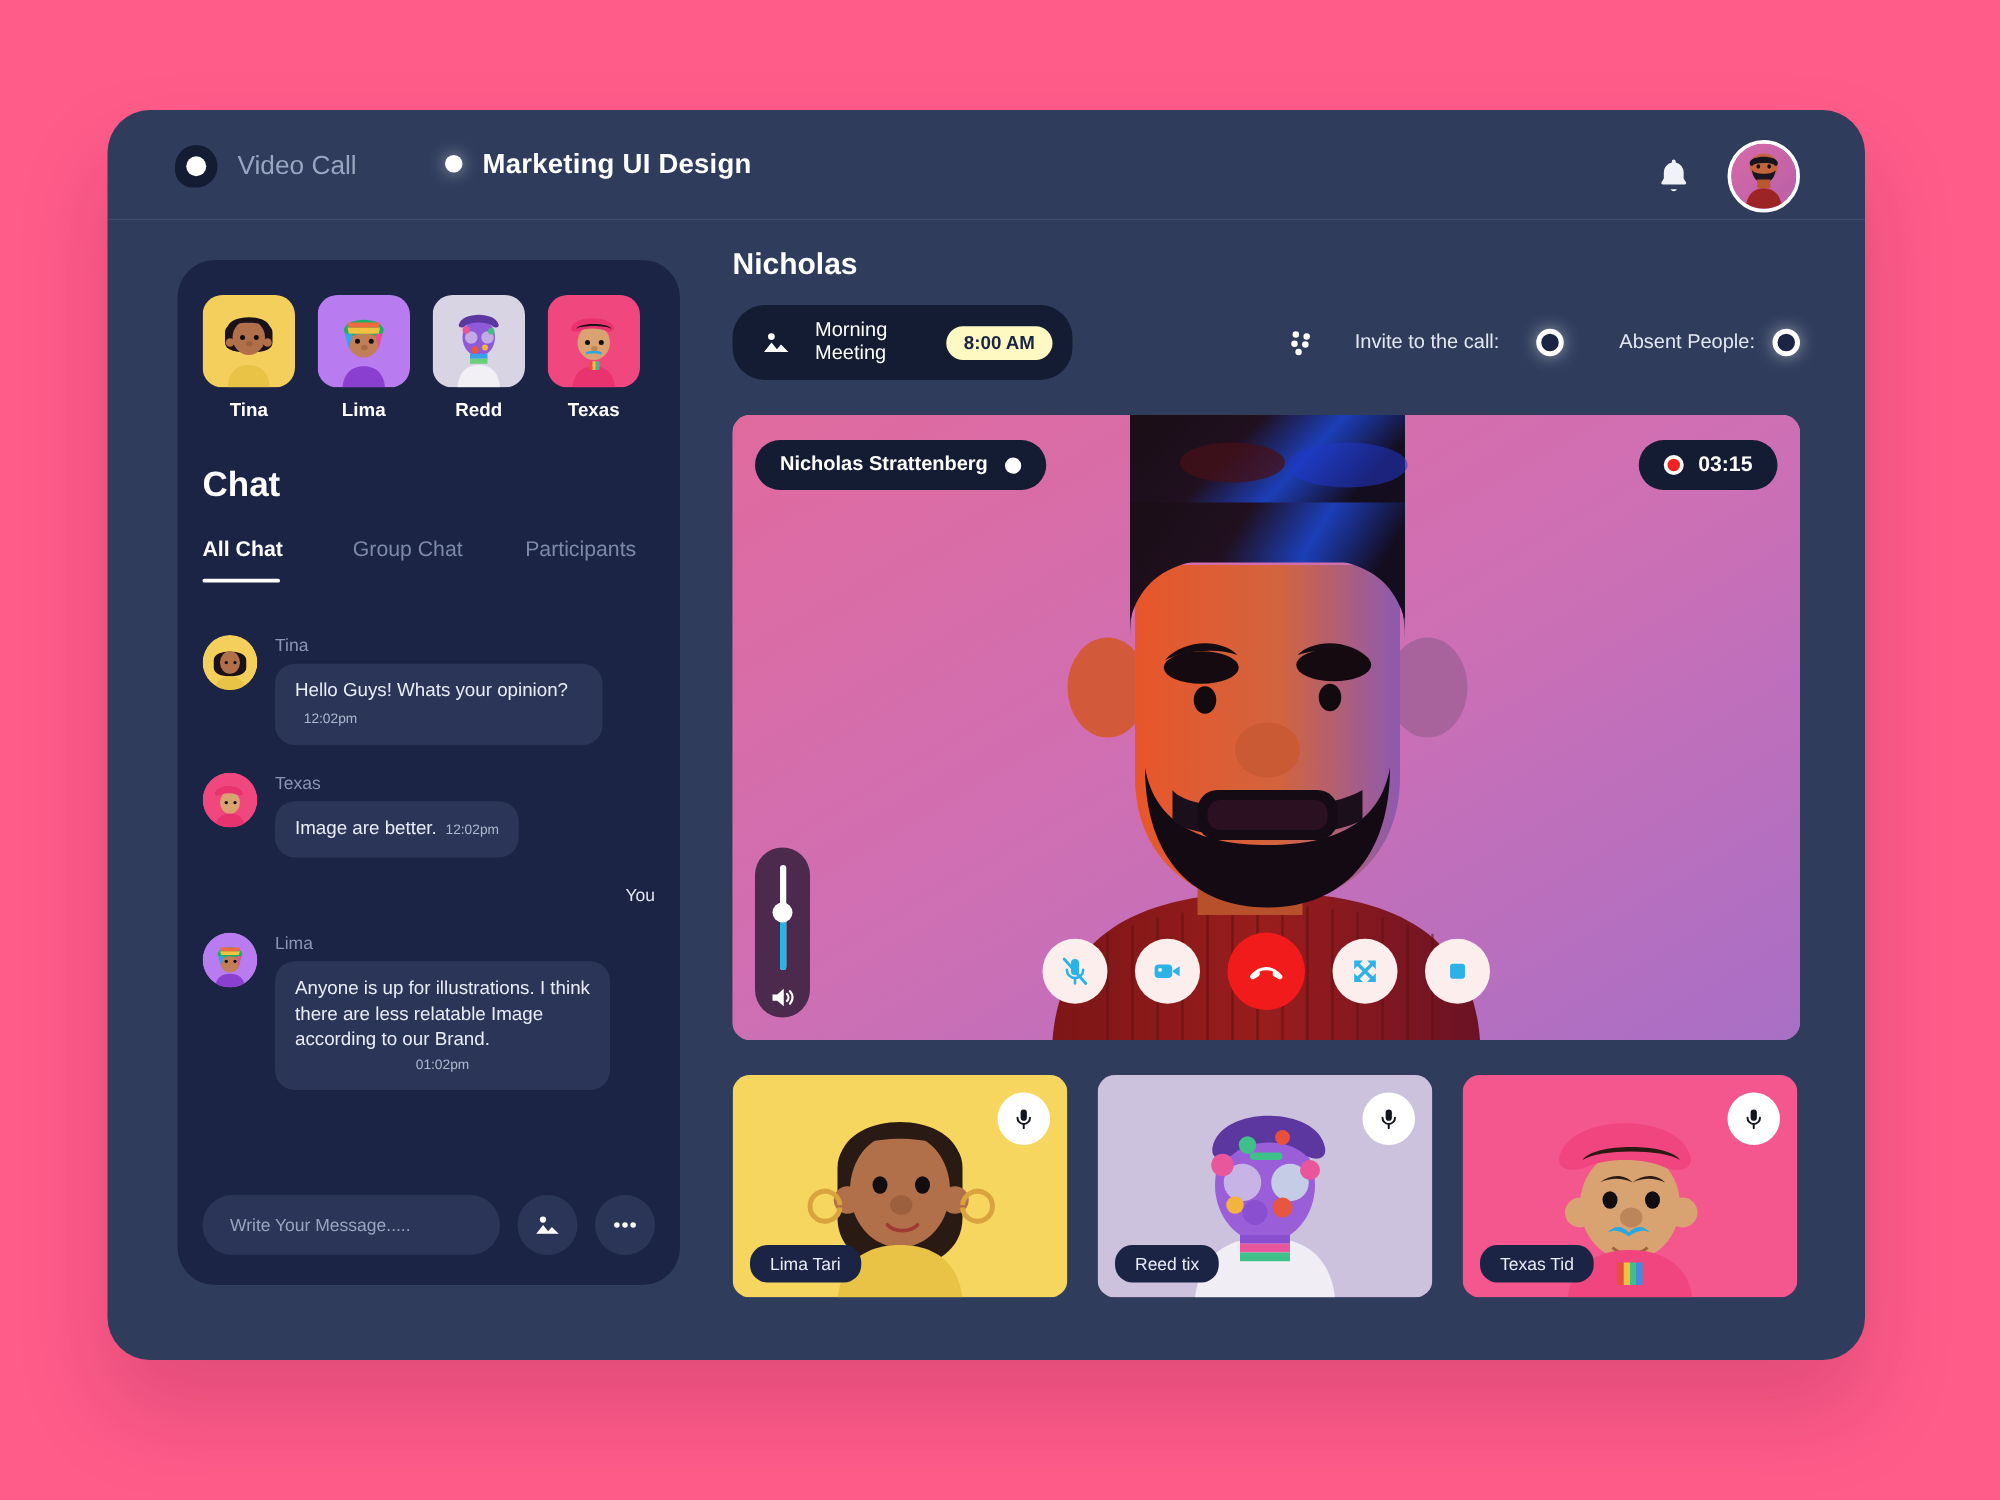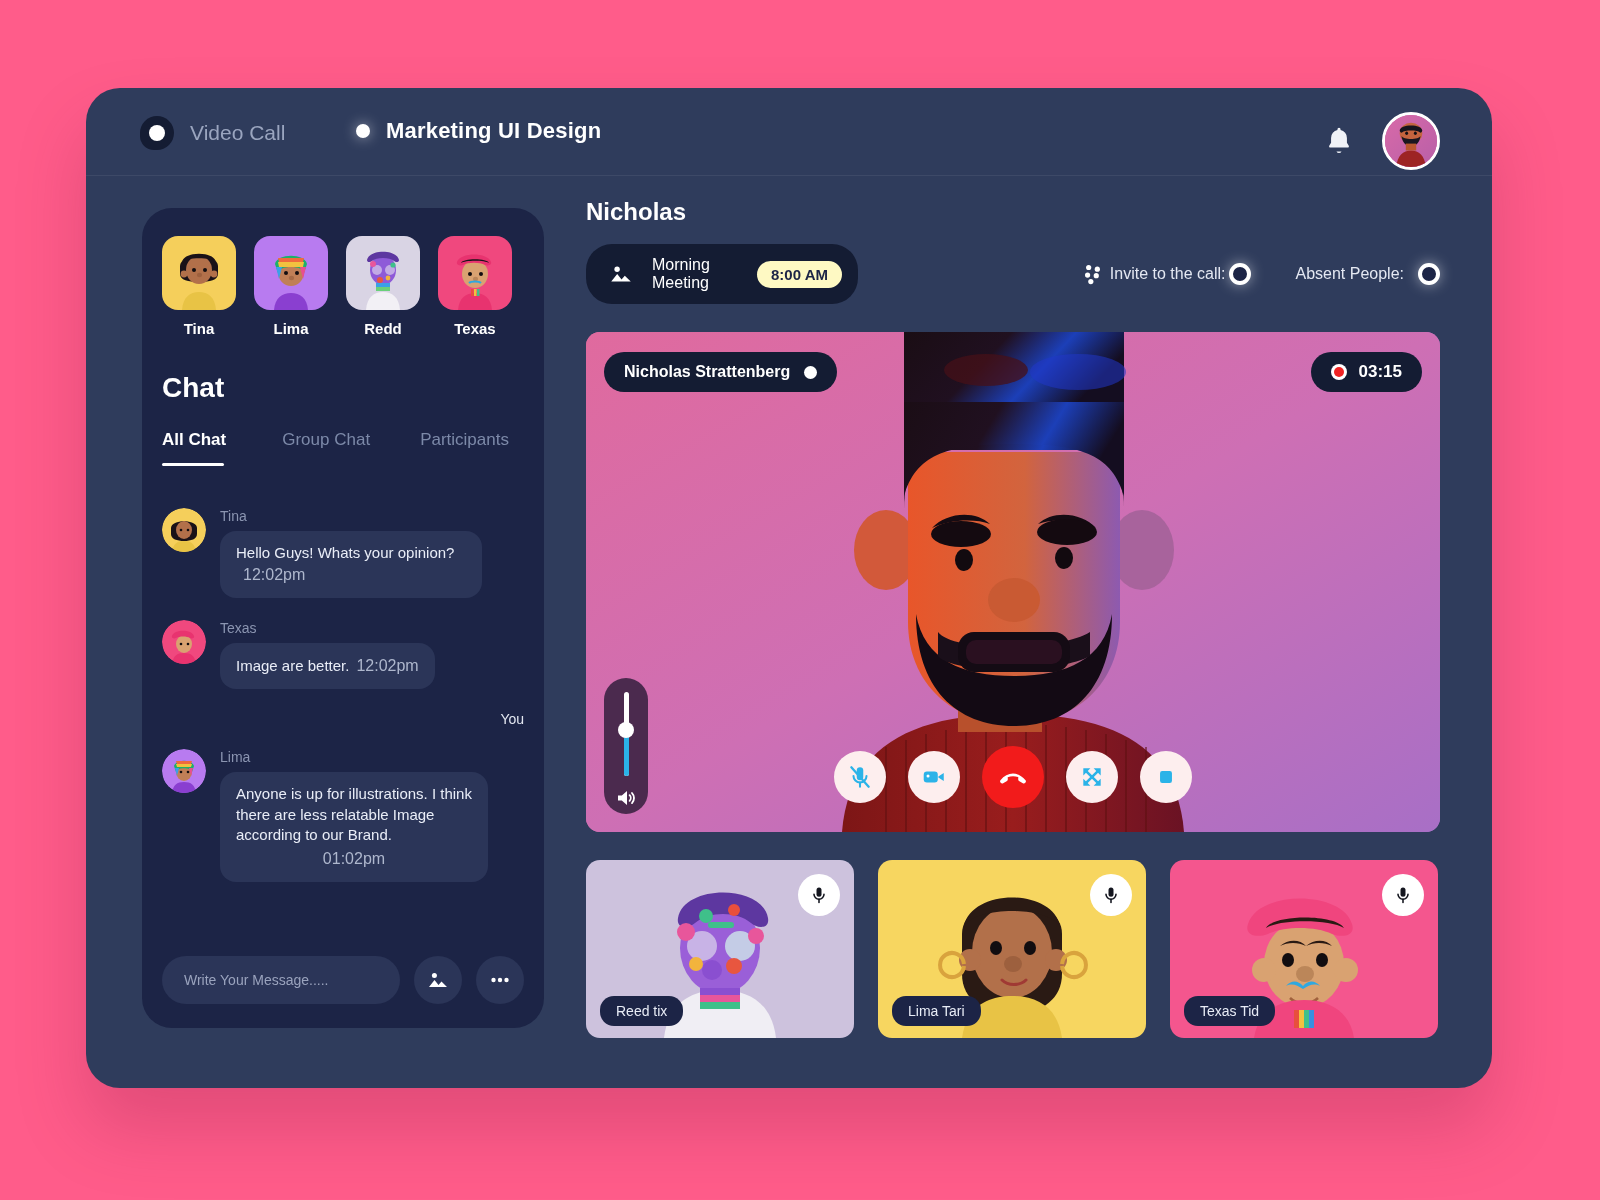--- a/index.html
+++ b/index.html
@@ -80,21 +80,21 @@
   .msg-avatar svg { width: 100%; height: 100%; display: block; }
   .msg-body { flex: 1; min-width: 0; }
   .msg-sender { color: #8b95b1; font-size: 14px; margin-bottom: 7px; }
   .bubble {
     display: inline-block;
     background: #2b3558; color: #e9edf7;
     border-radius: 16px; padding: 12px 16px;
     font-size: 15px; line-height: 1.38;
     max-width: 262px;
   }
-  .bubble .time { color: #aeb7cd; font-size: 16px; margin-left: 7px; white-space: nowrap; }
+  .bubble .time { color: #aeb7cd; font-size: 11px; margin-left: 7px; white-space: nowrap; }
   .msg.out { justify-content: flex-end; display: block; text-align: right; }
   .msg.out .msg-sender { color: #e3e7f1; font-size: 14px; margin-bottom: 8px; }
   .bubble.self { background: #7d90d8; color: #ffffff; max-width: 300px; text-align: left; }
   .bubble.multiline { max-width: 268px; }
   .bubble.multiline .time { display: block; text-align: center; margin-left: 0; margin-top: 2px; }
 
   .composer { position: absolute; left: 20px; bottom: 24px; width: 362px; display: flex; align-items: center; gap: 14px; }
   .msg-input {
     flex: 1; height: 48px; border-radius: 24px; border: none;
     background: #2b3558; color: #cfd6e8; font-size: 14px;
@@ -116,21 +116,21 @@
     display: flex; align-items: center; gap: 18px;
     background: #141c33; border-radius: 26px; padding: 12px 16px 12px 22px;
     width: 272px;
   }
   .rem-card svg { width: 26px; height: 26px; flex: none; }
   .rem-text { color: #ffffff; font-size: 16px; flex: 1; }
   .rem-time {
     background: #fef9c3; color: #1c2446; font-size: 15px; font-weight: bold;
     border-radius: 14px; padding: 5px 14px;
   }
-  .invite-group { display: flex; align-items: center; gap: 4px; justify-content: flex-end; }
+  .invite-group { display: flex; align-items: center; gap: 30px; justify-content: flex-end; }
   .dots-icon { width: 26px; height: 26px; }
   .inv-label { color: #e4e8f2; font-size: 16px; }
   .ring {
     width: 22px; height: 22px; border-radius: 50%;
     border: 4px solid #ffffff; background: #1c2446;
     box-shadow: 0 0 14px rgba(255,255,255,.5);
   }
   .absent-group { display: flex; align-items: center; gap: 14px; margin-left: 44px; }
 
   
@@ -566,20 +566,46 @@
             <rect x="6.5" y="6.5" width="11" height="11" rx="2" fill="#2bb3e8"></rect>
           </svg>
         </button>
       </div>
     </div>
 
     <div class="thumbs">
 
       <div class="thumb">
         <svg class="art" viewBox="0 0 268 178" preserveAspectRatio="xMidYMid slice">
+          <rect width="268" height="178" fill="#f7d660"></rect>
+          <path d="M84 74c0-44 100-44 100 0v40c0 26-22 40-50 40s-50-14-50-40z" fill="#2a1a14"></path>
+          <ellipse cx="134" cy="92" rx="40" ry="46" fill="#b2704a"></ellipse>
+          <path d="M86 66c8-38 88-38 96 0-14-20-82-20-96 0z" fill="#2a1a14"></path>
+          <ellipse cx="118" cy="88" rx="6" ry="7" fill="#120d10"></ellipse>
+          <ellipse cx="152" cy="88" rx="6" ry="7" fill="#120d10"></ellipse>
+          <ellipse cx="135" cy="104" rx="9" ry="8" fill="#9d603e"></ellipse>
+          <path d="M124 120c6 6 18 6 24 0" stroke="#a03a34" stroke-width="3" fill="none" stroke-linecap="round"></path>
+          <circle cx="92" cy="100" r="11" fill="#b2704a"></circle>
+            <circle cx="178" cy="100" r="11" fill="#b2704a"></circle>
+          <path d="M86 104a12 12 0 1 0 0 2" stroke="#d9a33d" stroke-width="4" fill="none"></path>
+          <path d="M184 104a12 12 0 1 1 0 2" stroke="#d9a33d" stroke-width="4" fill="none"></path>
+          <path d="M84 178c4-30 24-42 50-42s46 12 50 42z" fill="#e8c345"></path>
+        </svg>
+        <span class="thumb-mic">
+          <svg viewBox="0 0 24 24">
+            <rect x="9" y="3" width="6" height="11" rx="3" fill="#14161f"></rect>
+            <path d="M6 11a6 6 0 0 0 12 0" stroke="#14161f" stroke-width="1.9" fill="none" stroke-linecap="round"></path>
+            <path d="M12 17v4" stroke="#14161f" stroke-width="1.9" stroke-linecap="round"></path>
+          </svg>
+        </span>
+        <span class="thumb-name">Lima Tari</span>
+      </div>
+
+      <div class="thumb">
+        <svg class="art" viewBox="0 0 268 178" preserveAspectRatio="xMidYMid slice">
           <rect width="268" height="178" fill="#cdc2dd"></rect>
           <path d="M78 178c4-34 26-48 56-48s52 14 56 48z" fill="#f0eef4"></path>
           <ellipse cx="134" cy="88" rx="40" ry="46" fill="#9a5fd8"></ellipse>
           <path d="M92 58c6-34 84-34 90 0 2 12-12 10-17 5-14-12-42-12-56 0-5 5-19 7-17-5z" fill="#5d37a0"></path>
           <circle cx="116" cy="86" r="15" fill="#cdbce8" opacity=".9"></circle>
           <circle cx="154" cy="86" r="15" fill="#c9d8e8" opacity=".9"></circle>
           <circle cx="100" cy="72" r="9" fill="#e8569b"></circle>
             <circle cx="170" cy="76" r="8" fill="#e8569b"></circle>
           <circle cx="120" cy="56" r="7" fill="#3fc08a"></circle>
             <circle cx="148" cy="50" r="6" fill="#e84f3d"></circle>
@@ -592,46 +618,20 @@
           <rect x="114" y="142" width="40" height="7" fill="#3fc08a"></rect>
         </svg>
         <span class="thumb-mic">
           <svg viewBox="0 0 24 24">
             <rect x="9" y="3" width="6" height="11" rx="3" fill="#14161f"></rect>
             <path d="M6 11a6 6 0 0 0 12 0" stroke="#14161f" stroke-width="1.9" fill="none" stroke-linecap="round"></path>
             <path d="M12 17v4" stroke="#14161f" stroke-width="1.9" stroke-linecap="round"></path>
           </svg>
         </span>
         <span class="thumb-name">Reed tix</span>
-      </div>
-
-      <div class="thumb">
-        <svg class="art" viewBox="0 0 268 178" preserveAspectRatio="xMidYMid slice">
-          <rect width="268" height="178" fill="#f7d660"></rect>
-          <path d="M84 74c0-44 100-44 100 0v40c0 26-22 40-50 40s-50-14-50-40z" fill="#2a1a14"></path>
-          <ellipse cx="134" cy="92" rx="40" ry="46" fill="#b2704a"></ellipse>
-          <path d="M86 66c8-38 88-38 96 0-14-20-82-20-96 0z" fill="#2a1a14"></path>
-          <ellipse cx="118" cy="88" rx="6" ry="7" fill="#120d10"></ellipse>
-          <ellipse cx="152" cy="88" rx="6" ry="7" fill="#120d10"></ellipse>
-          <ellipse cx="135" cy="104" rx="9" ry="8" fill="#9d603e"></ellipse>
-          <path d="M124 120c6 6 18 6 24 0" stroke="#a03a34" stroke-width="3" fill="none" stroke-linecap="round"></path>
-          <circle cx="92" cy="100" r="11" fill="#b2704a"></circle>
-            <circle cx="178" cy="100" r="11" fill="#b2704a"></circle>
-          <path d="M86 104a12 12 0 1 0 0 2" stroke="#d9a33d" stroke-width="4" fill="none"></path>
-          <path d="M184 104a12 12 0 1 1 0 2" stroke="#d9a33d" stroke-width="4" fill="none"></path>
-          <path d="M84 178c4-30 24-42 50-42s46 12 50 42z" fill="#e8c345"></path>
-        </svg>
-        <span class="thumb-mic">
-          <svg viewBox="0 0 24 24">
-            <rect x="9" y="3" width="6" height="11" rx="3" fill="#14161f"></rect>
-            <path d="M6 11a6 6 0 0 0 12 0" stroke="#14161f" stroke-width="1.9" fill="none" stroke-linecap="round"></path>
-            <path d="M12 17v4" stroke="#14161f" stroke-width="1.9" stroke-linecap="round"></path>
-          </svg>
-        </span>
-        <span class="thumb-name">Lima Tari</span>
       </div>
 
       <div class="thumb">
         <svg class="art" viewBox="0 0 268 178" preserveAspectRatio="xMidYMid slice">
           <rect width="268" height="178" fill="#f4568e"></rect>
           <ellipse cx="134" cy="104" rx="40" ry="44" fill="#d9a271"></ellipse>
           <circle cx="94" cy="110" r="12" fill="#d9a271"></circle>
             <circle cx="176" cy="110" r="12" fill="#d9a271"></circle>
           <path d="M78 64c10-34 94-34 104 0 4 12-10 14-20 10-16-8-48-8-64 0-10 4-24 2-20-10z" fill="#f0457e"></path>
           <path d="M96 68c8-14 70-14 78 0-14-9-64-9-78 0z" fill="#2a1a14"></path>

